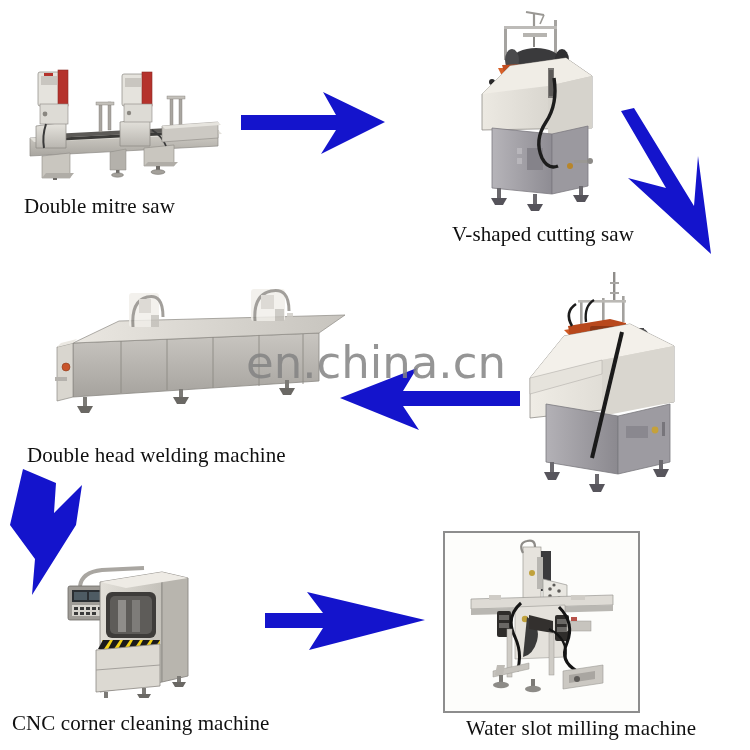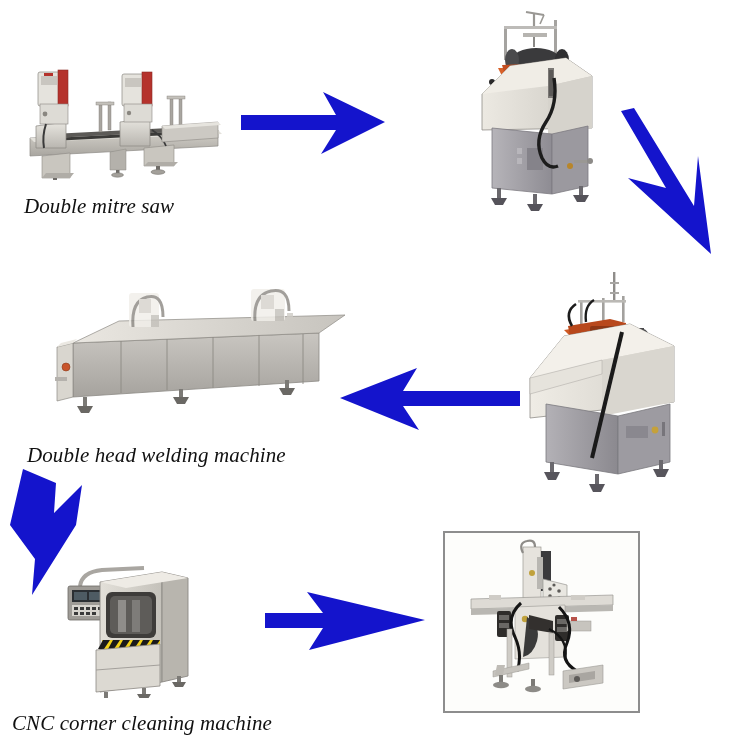--- a/index.html
+++ b/index.html
@@ -14,21 +14,20 @@
     overflow: hidden;
     font-family: "Liberation Serif", "DejaVu Serif", serif;
   }
 
   .stage {
     position: absolute;
     left: 0; top: 0;
     width: 750px;
     height: 643px;
     background: #ffffff;
-    font-style: italic;
   }
 
   .caption {
     position: absolute;
     font-family: "Liberation Serif", "DejaVu Serif", serif;
     font-size: 21px;
     color: #101010;
     white-space: nowrap;
     letter-spacing: .1px;
   }
@@ -185,20 +184,21 @@
       <polygon points="79,196 95,196 91,203 83,203" fill="#55535a"></polygon>
       <rect x="131" y="178" width="4" height="9" fill="#6a686d"></rect>
       <polygon points="125,187 141,187 137,194 129,194" fill="#55535a"></polygon>
 
       <path d="M106,70 q4,26 -8,44 q-12,18 -4,36 q6,12 16,8" stroke="#1c1c1c" stroke-width="3.4" fill="none"></path>
       <circle cx="122" cy="158" r="3" fill="#b8862a"></circle>
       <rect x="126" y="152" width="14" height="3" fill="#9a9894"></rect>
       <circle cx="142" cy="153" r="3" fill="#8d8b88"></circle>
     </svg>
   </div>
+  <div class="caption" style="left:452px; top:222px;">V-shaped cutting saw</div>
 
   <div class="arrow" style="left:612px; top:106px; width:136px; height:148px;">
     <svg width="136" height="148" viewBox="0 0 136 148">
       <polygon points="9,5 22,2 82,100 86,50 99,148 16,72 54,82" fill="#1414cc"></polygon>
     </svg>
   </div>
 
   <div class="machine-img" style="left:522px; top:270px; width:180px; height:222px;">
     <svg width="180" height="222" viewBox="0 0 180 222">
       <defs>
@@ -435,15 +435,17 @@
       <rect x="54" y="142" width="4" height="8" fill="#7c7a76"></rect>
       <ellipse cx="56" cy="152" rx="8" ry="3.2" fill="#8d8b87"></ellipse>
       <rect x="86" y="146" width="4" height="8" fill="#7c7a76"></rect>
       <ellipse cx="88" cy="156" rx="8" ry="3.2" fill="#8d8b87"></ellipse>
 
       <polygon points="118,138 158,132 158,150 118,156" fill="#cbc8c2" stroke="#9a9893" stroke-width="0.6"></polygon>
       <polygon points="124,142 150,138 150,146 124,150" fill="#a9a6a1"></polygon>
       <circle cx="132" cy="146" r="3" fill="#5d5b58"></circle>
     </svg>
   </div>
-
+  <div class="caption" style="left:466px; top:716px;">Water slot milling machine</div>
+
+  <div class="watermark" style="left:246px; top:336px;">en.china.cn</div>
 
 </div>
 
 </body></html>

